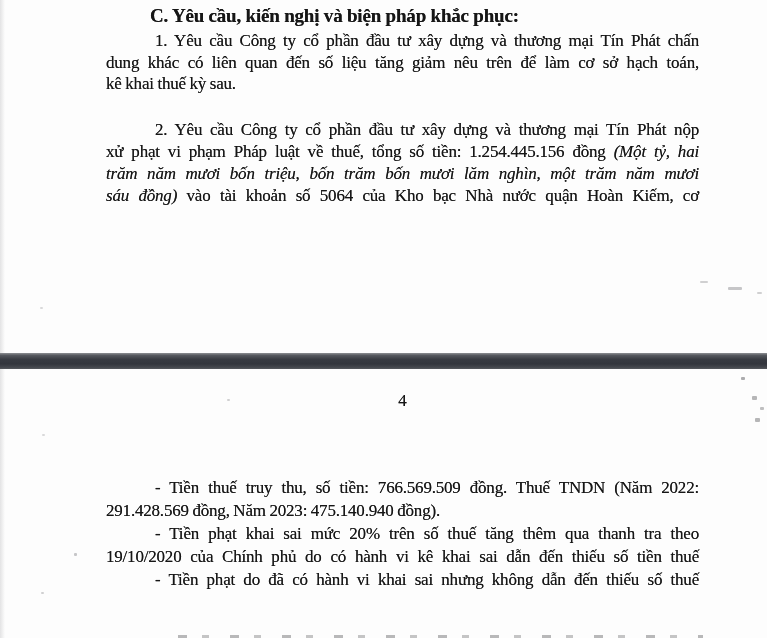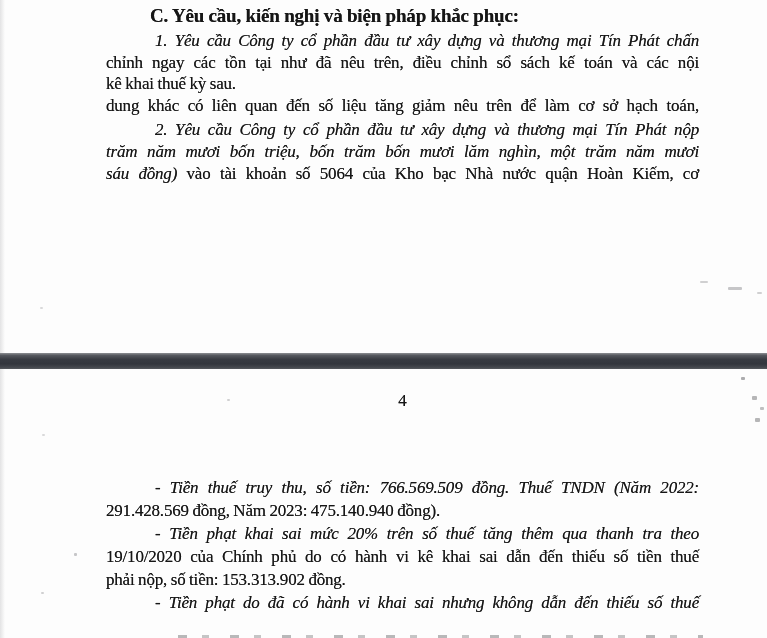--- a/index.html
+++ b/index.html
@@ -33,21 +33,21 @@
     font-size: 17px;
     letter-spacing: -0.2px;
     word-spacing: -0.4px;
     text-shadow: 0 0 0.6px rgba(10,10,10,0.7);
     white-space: normal;
   }
   .p1 .ln  { height: 21.5px; line-height: 21.5px; }
   .p2 .ln  { height: 22px;   line-height: 22px; }
   .pg2 .ln { height: 23px;   line-height: 23px; }
   .just { text-align-last: justify; }
-  .ind  { padding-left: 49px; font-style: italic; }
+  .ind  { padding-left: 49px; }
   .it   { font-style: italic; }
   .band {
     position: absolute; left: 0; top: 353px; width: 767px; height: 16px;
     background: linear-gradient(180deg,
       #8d8f93 0%, #55585e 15%, #383b42 40%, #33363d 68%, #43464c 88%, #55585d 100%);
   }
   .pagenum {
     position: absolute; left: 106px; top: 390px; width: 593px;
     text-align: center; font-size: 17px; line-height: 22px;
     text-shadow: 0 0 0.6px rgba(10,10,10,0.7);
@@ -66,41 +66,40 @@
 <body>
 
 <div class="paper">
 
   <div class="edge-shade"></div>
 
   <div class="heading">C. Yêu cầu, kiến nghị và biện pháp khắc phục:</div>
 
   <div class="block p1">
     <div class="ln just ind">1. Yêu cầu Công ty cổ phần đầu tư xây dựng và thương mại Tín Phát chấn</div>
-    <div class="ln just">chỉnh ngay các tồn tại như đã nêu trên, điều chỉnh sổ sách kế toán và các nội</div>
+    <div class="ln just">dung khác có liên quan đến số liệu tăng giảm nêu trên để làm cơ sở hạch toán,</div>
     <div class="ln">kê khai thuế kỳ sau.</div>
-    <div class="ln just">dung khác có liên quan đến số liệu tăng giảm nêu trên để làm cơ sở hạch toán,</div>
   </div>
 
   <div class="block p2">
     <div class="ln just ind"><span>2. Yêu cầu Công ty cổ phần đầu tư xây dựng và thương mại Tín Phát nộp</span></div>
+    <div class="ln just"><span>xử phạt vi phạm Pháp luật về thuế, tổng số tiền: 1.254.445.156 đồng </span><span class="it">(Một tỷ, hai</span></div>
     <div class="ln just"><span class="it">trăm năm mươi bốn triệu, bốn trăm bốn mươi lăm nghìn, một trăm năm mươi</span></div>
     <div class="ln just"><span class="it">sáu đồng)</span><span> vào tài khoản số 5064 của Kho bạc Nhà nước quận Hoàn Kiếm, cơ</span></div>
   </div>
 
   <div class="band"></div>
 
   <div class="pagenum">4</div>
 
   <div class="block pg2">
     <div class="ln just ind">- Tiền thuế truy thu, số tiền: 766.569.509 đồng. Thuế TNDN (Năm 2022:</div>
     <div class="ln">291.428.569 đồng, Năm 2023: 475.140.940 đồng).</div>
     <div class="ln just ind">- Tiền phạt khai sai mức 20% trên số thuế tăng thêm qua thanh tra theo</div>
     <div class="ln just">19/10/2020 của Chính phủ do có hành vi kê khai sai dẫn đến thiếu số tiền thuế</div>
-    <div class="ln">phải nộp, số tiền: 153.313.902 đồng.</div>
     <div class="ln just ind">- Tiền phạt do đã có hành vi khai sai nhưng  không dẫn đến thiếu số thuế</div>
   </div>
 
   <div class="speck" style="left:700px; top:281px; width:8px;  height:2px; opacity:.25;"></div>
   <div class="speck" style="left:728px; top:287px; width:14px; height:3px; opacity:.30;"></div>
   <div class="speck" style="left:757px; top:292px; width:5px;  height:2px; opacity:.25;"></div>
   <div class="speck" style="left:40px;  top:307px; width:3px;  height:2px; opacity:.20;"></div>
   <div class="speck" style="left:741px; top:377px; width:4px;  height:3px; opacity:.45;"></div>
   <div class="speck" style="left:752px; top:396px; width:5px;  height:4px; opacity:.40;"></div>
   <div class="speck" style="left:760px; top:407px; width:4px;  height:3px; opacity:.35;"></div>

